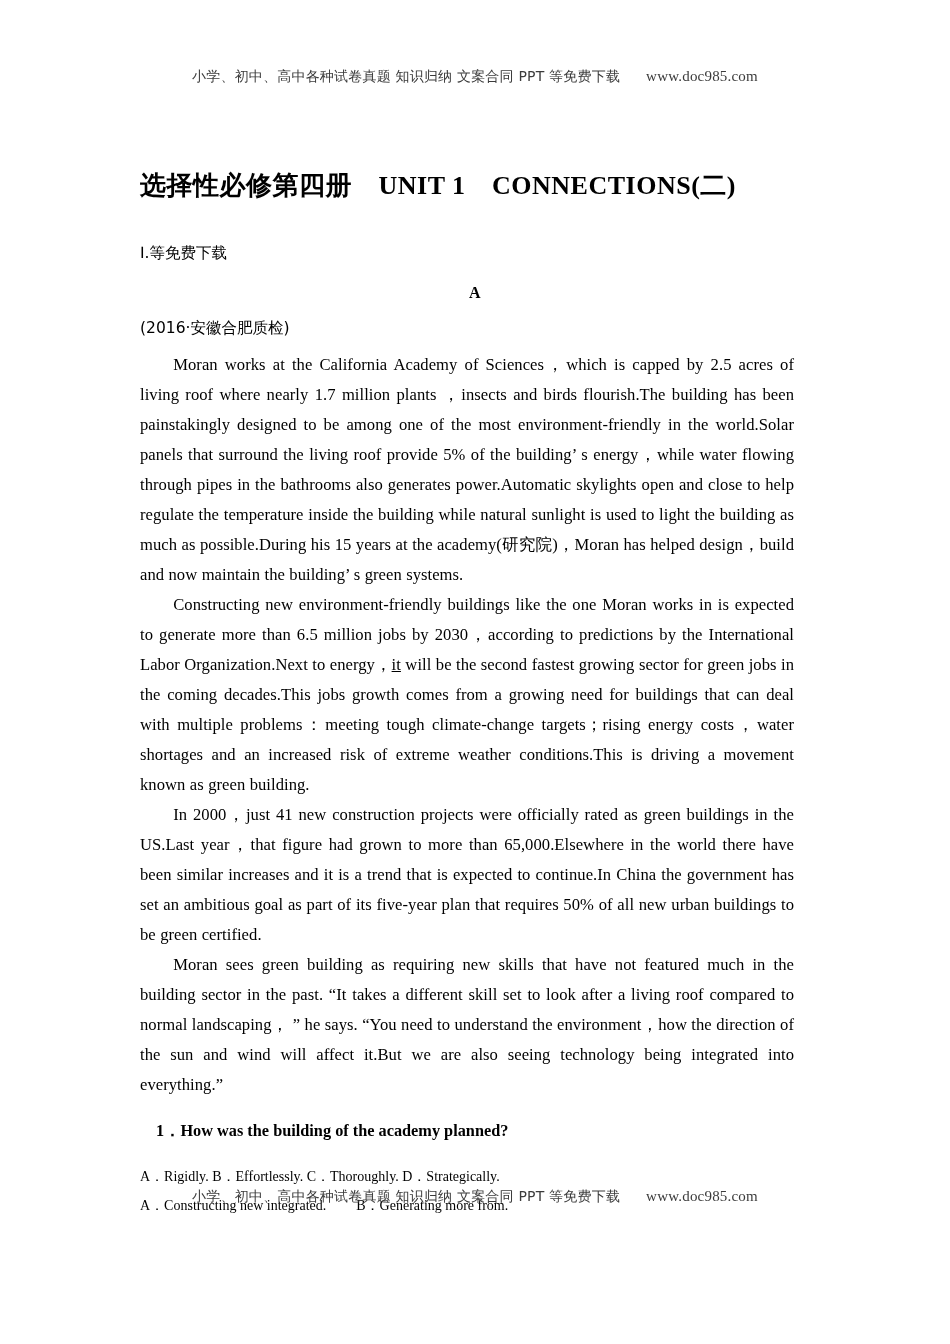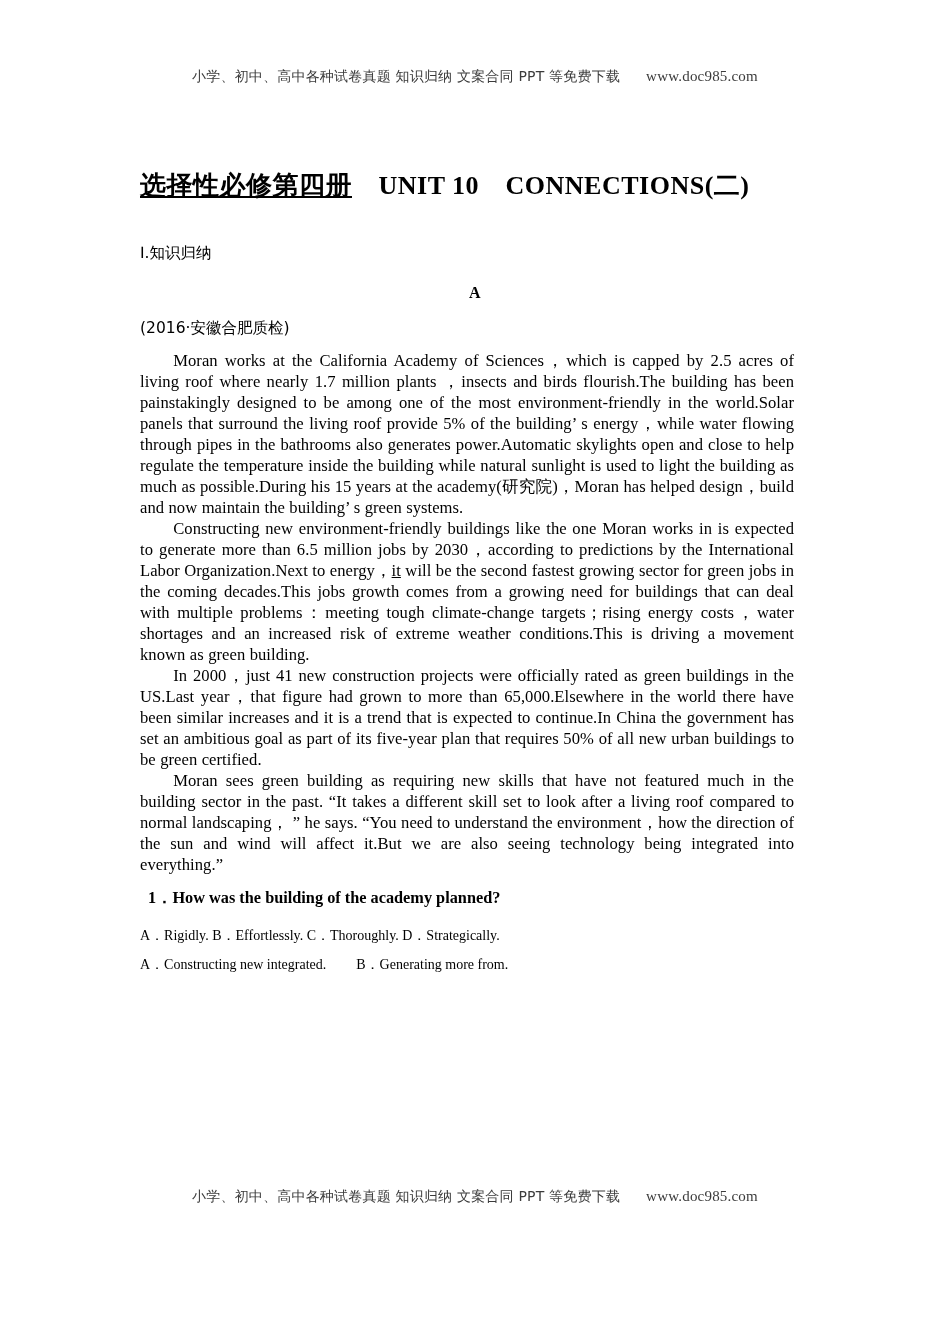--- a/index.html
+++ b/index.html
@@ -55,21 +55,20 @@
     width: 670px;
     font-size: 26px;
     font-weight: bold;
     letter-spacing: 0.5px;
     white-space: nowrap;
     font-family: "Liberation Serif", "DejaVu Serif", serif;
   }
   .doc-title .zh {
     font-family: "DejaVu Sans", "Liberation Sans", sans-serif;
     font-weight: bold;
-    text-decoration: underline;
   }
 
   
   .content {
     position: absolute;
     left: 140px;
     top: 243px;
     width: 670px;
   }
 
@@ -92,64 +91,64 @@
 
   .source-line {
     font-size: 15.5px;
     margin: 0 0 11px 0;
     font-family: "DejaVu Sans", "Liberation Sans", sans-serif;
   }
 
   p.para {
     margin: 0 16px 0 0;
     font-size: 16.6px;
-    line-height: 21px;
+    line-height: 30px;
     text-align: justify;
     text-align-last: left;
     text-indent: 2em;
     letter-spacing: 0.05px;
     word-spacing: 0.2px;
   }
   p.para + p.para { margin-top: 0; }
 
   .u { text-decoration: underline; }
 
   
   .question {
     font-size: 16.3px;
     line-height: 29.6px;
     font-weight: bold;
-    margin: 8px;
+    margin: 16px;
     white-space: nowrap;
   }
   .options {
     font-size: 14px;
     line-height: 29.6px;
     margin: 0;
     white-space: nowrap;
   }
   .opt-gap { display: inline-block; width: 30px; }
 </style>
 </head>
 <body>
 
 <div class="page">
 
   <div class="runner" id="page-header">
     <span class="cn">小学、初中、高中各种试卷真题  知识归纳  文案合同  PPT 等免费下载</span><span class="url">www.doc985.com</span>
   </div>
 
   <div class="doc-title">
-    <span class="zh">选择性必修第四册</span><span>　</span><span>UNIT 10　CONNECTIONS(二)</span>
+    <span class="zh">选择性必修第四册</span><span>　</span><span>UNIT 1　CONNECTIONS(二)</span>
   </div>
 
   <div class="content">
 
     <div class="section-head">
-      <span class="rn">Ⅰ</span><span>.知识归纳</span>
+      <span class="rn">Ⅰ</span><span>.等免费下载</span>
     </div>
 
     <div class="passage-label">A</div>
 
     <div class="source-line">(2016·安徽合肥质检)</div>
 
     <p class="para">Moran works at the California Academy of Sciences，which is capped by 2.5 acres of living roof where nearly 1.7 million plants ，insects and birds flourish.The building has been painstakingly designed to be among one of the most environment-friendly in the world.Solar panels that surround the living roof provide 5% of the building’ s energy，while water flowing through pipes in the bathrooms also generates power.Automatic skylights open and close to help regulate the temperature inside the building while natural sunlight is used to light the building as much as possible.During his 15 years at the academy(研究院)，Moran has helped design，build and now maintain the building’ s green systems.</p>
 
     <p class="para"><span>Constructing new environment-friendly buildings like the one Moran works in is expected to generate more than 6.5 million jobs by 2030，according to predictions by the International Labor Organization.Next to energy，</span><span class="u">it</span><span> will be the second fastest growing sector for green jobs in the coming decades.This jobs growth comes from a growing need for buildings that can deal with multiple problems：meeting tough climate-change targets；rising energy costs，water shortages and an increased risk of extreme weather conditions.This is driving a movement known as green building.</span></p>
 

